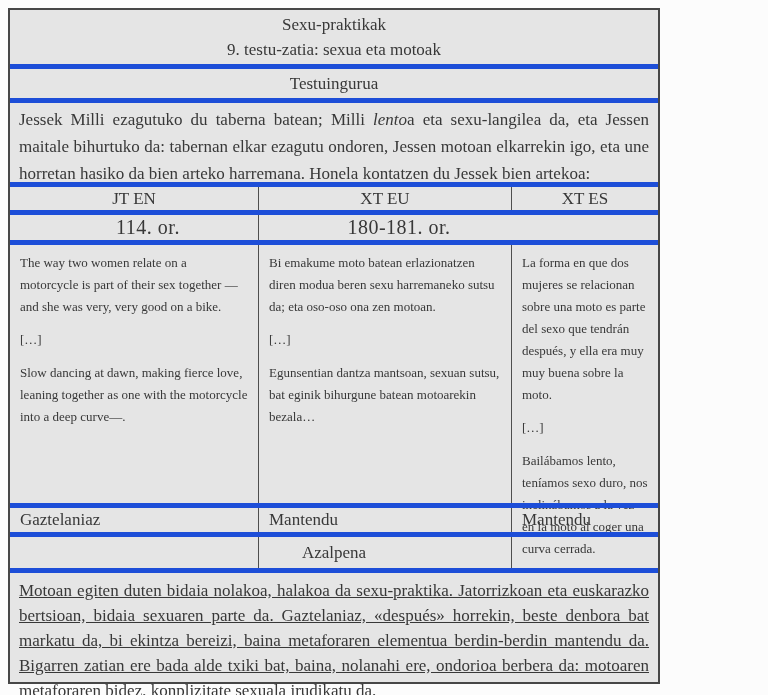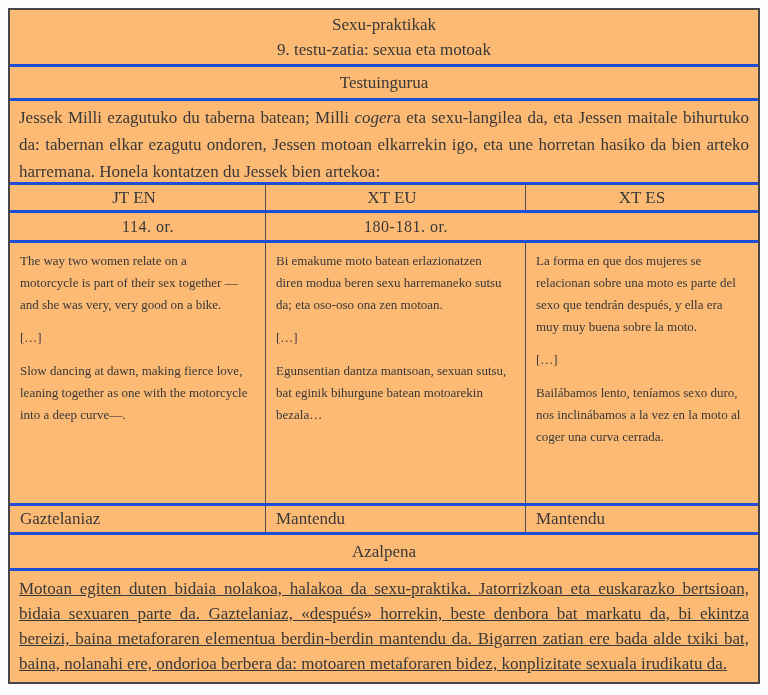--- a/index.html
+++ b/index.html
@@ -7,52 +7,52 @@
   body {
     background: #fcfcfc;
     font-family: "Liberation Serif", "DejaVu Serif", serif;
     color: #383838;
     overflow: hidden;
     position: relative;
   }
   .doc-table {
     position: absolute;
     left: 8px; top: 8px;
-    width: 752px; height: 676px;
+    width: 652px; height: 676px;
     border: 2px solid #474747;
-    background: #fdba74;
+    background: #e5e5e5;
     display: grid;
     grid-template-rows: 54px 34px 84px 28px 30px 263px 29px 36px 1fr;
   }
-  .row { border-top: 3px solid #1d4ed8; }
+  .row { border-top: 5px solid #1d4ed8; }
   .row:first-child { border-top: none; }
 
   .title-row {
     display: flex; flex-direction: column;
     justify-content: center; align-items: center;
     font-size: 17px; line-height: 25px;
     text-align: center;
   }
   .center-header {
     display: flex; justify-content: center; align-items: center;
     font-size: 17px;
   }
   .context-row {
     padding: 3px 9px 0 9px;
     font-size: 17px; line-height: 27px;
     text-align: justify;
   }
-  .cols { display: grid; grid-template-columns: 248px 253px 1fr; gap: 7px; }
+  .cols { display: grid; grid-template-columns: 248px 253px 1fr; }
   .cols > .cell { border-left: 1px solid #4e4e4e; }
   .cols > .cell:first-child { border-left: none; }
   .cell-center {
     display: flex; justify-content: center; align-items: center;
     font-size: 17px;
   }
-  .page-num { font-size: 16px; font-variant-numeric: oldstyle-nums; letter-spacing: 0.5px; padding-left: 28px; }
+  .page-num { font-size: 20px; font-variant-numeric: oldstyle-nums; letter-spacing: 0.5px; padding-left: 28px; }
   .content-cell {
     padding: 7px 10px 0 10px;
     font-size: 13px; line-height: 22px;
     text-align: left;
   }
   .content-cell p { margin: 0 0 11px 0; }
   .strategy-cell {
     display: flex; align-items: center;
     padding-left: 10px;
     font-size: 17px;
@@ -72,21 +72,21 @@
 
   <div class="row title-row">
     <div>Sexu-praktikak</div>
     <div>9. testu-zatia: sexua eta motoak</div>
   </div>
 
   <div class="row center-header">
     <span>Testuingurua</span>
   </div>
 
-  <div class="row context-row"><span>Jessek Milli ezagutuko du taberna batean; Milli </span><span class="italic">coger</span><span>a eta sexu-langilea da, eta Jessen maitale bihurtuko da: tabernan elkar ezagutu ondoren, Jessen motoan elkarrekin igo, eta une horretan hasiko da bien arteko harremana. Honela kontatzen du Jessek bien artekoa:</span></div>
+  <div class="row context-row"><span>Jessek Milli ezagutuko du taberna batean; Milli </span><span class="italic">lento</span><span>a eta sexu-langilea da, eta Jessen maitale bihurtuko da: tabernan elkar ezagutu ondoren, Jessen motoan elkarrekin igo, eta une horretan hasiko da bien arteko harremana. Honela kontatzen du Jessek bien artekoa:</span></div>
 
   <div class="row cols">
     <div class="cell cell-center">JT EN</div>
     <div class="cell cell-center">XT EU</div>
     <div class="cell cell-center">XT ES</div>
   </div>
 
   <div class="row cols">
     <div class="cell cell-center page-num">114. or.</div>
     <div class="cell cell-center page-num">180-181. or.</div>

